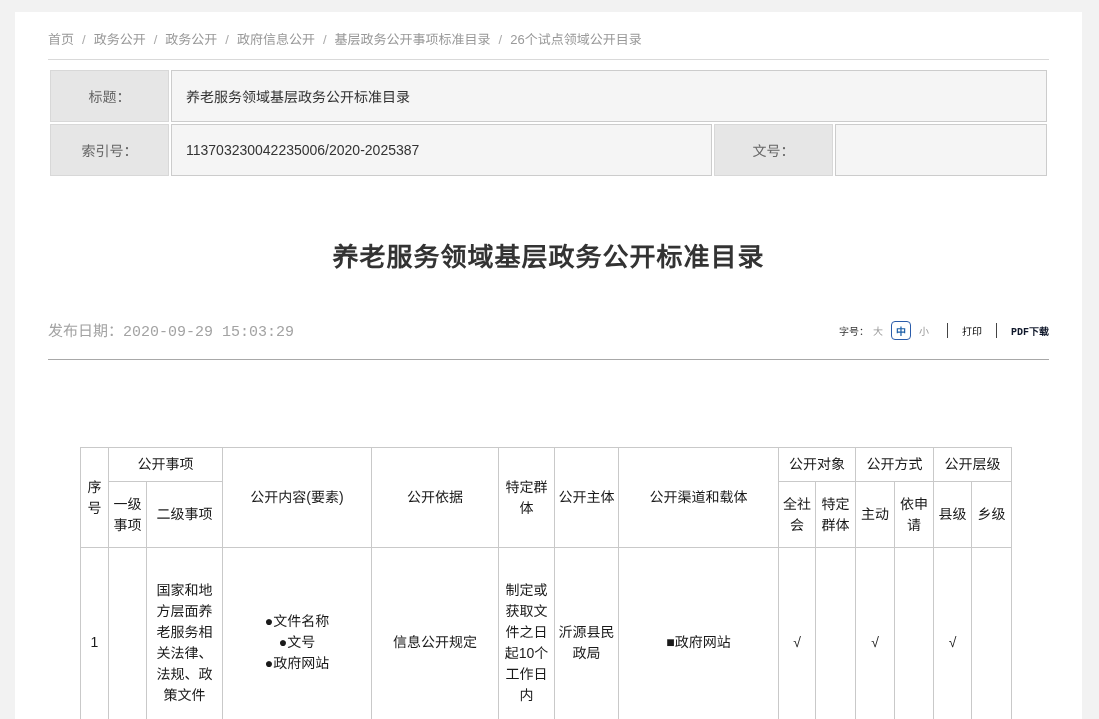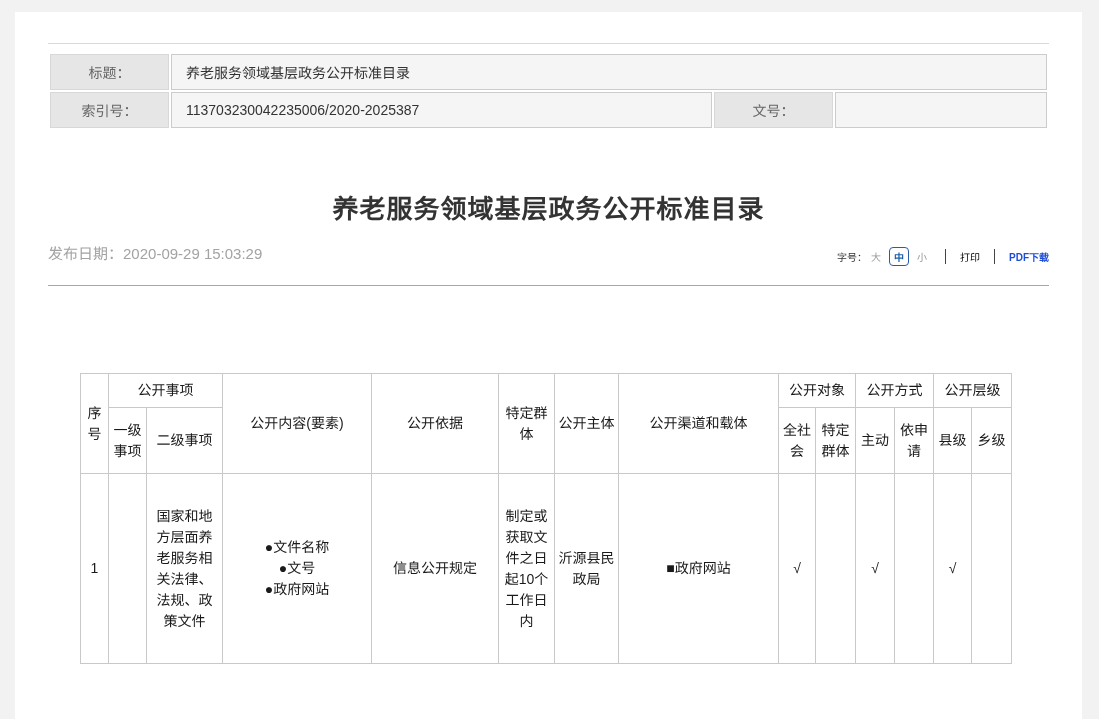--- a/index.html
+++ b/index.html
@@ -32,21 +32,21 @@
   
   table.meta {
     margin-top: 8px;
     width: 1001px;
     border-collapse: separate;
     border-spacing: 2px;
     table-layout: fixed;
     font-size: 14px;
   }
   table.meta td {
-    height: 36px;
+    height: 52px;
     vertical-align: middle;
   }
   table.meta td.label {
     background: #e6e6e6;
     border: 1px solid #d8d8d8;
     color: #666;
     text-align: center;
   }
   table.meta td.value {
     background: #f5f5f5;
@@ -61,45 +61,47 @@
     text-align: center;
     font-size: 26px;
     line-height: 34px;
     font-weight: bold;
     color: #333;
     letter-spacing: 1px;
   }
 
   
   .meta-line {
-    margin-top: 16px;
+    margin-top: 42px;
     height: 28px;
     display: flex;
     justify-content: space-between;
+    align-items: center;
+    font-family: Liberation Mono, monospace;
   }
   .pub { font-size: 15px; color: #a3a3a3; }
   .tools { font-size: 10px; color: #333; display: flex; align-items: center; }
   .tools a { text-decoration: none; cursor: pointer; }
   .fs-label { color: #333; }
   .fs-opt { color: #999; margin: 0 4px; }
   .fs-opt.active {
     color: #1c5fa8;
     border: 1px solid #2a5caa;
     border-radius: 4px;
     padding: 1px 4px;
     font-weight: bold;
   }
   .vbar {
     display: inline-block;
     width: 1px; height: 15px;
     background: #444;
     margin: 0 14px;
   }
   .print { color: #000000; }
-  .pdf { color: #1d4ed8; font-weight: bold; }
+  .pdf { color: #0f172a; font-weight: bold; }
 
   .rule2 { margin-top: 15px; border-top: 1px solid #a8a8a8; }
 
   
   table.catalog {
     margin: 87px 0 0 32px;
     width: 932px;
     border-collapse: collapse;
     table-layout: fixed;
     font-size: 14px;
@@ -117,20 +119,23 @@
   tr.h1row th { height: 34px; }
   tr.h2row th { height: 66px; }
   tr.datarow td { height: 190px; }
 </style>
 </head>
 <body>
 
 <div class="panel">
   <div class="inner">
 
+    <nav class="breadcrumb">
+      <a>首页</a><span class="sep">/</span><a>政务公开</a><span class="sep">/</span><a>政务公开</a><span class="sep">/</span><a>政府信息公开</a><span class="sep">/</span><a>基层政务公开事项标准目录</a><span class="sep">/</span><a>26个试点领域公开目录</a>
+    </nav>
 
     <div class="rule1"></div>
 
     <table class="meta">
       <colgroup>
           <col style="width:119px">
           <col style="width:541px">
           <col style="width:119px">
           <col style="width:212px">
         </colgroup>

